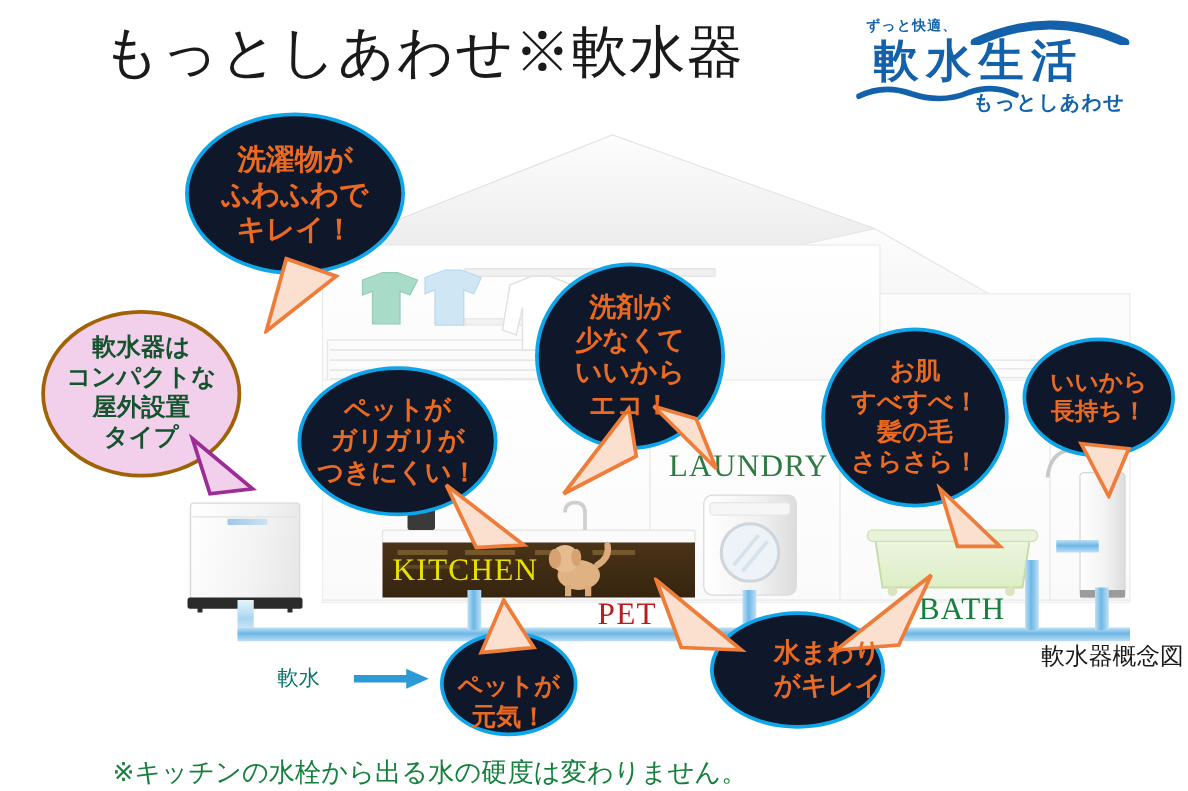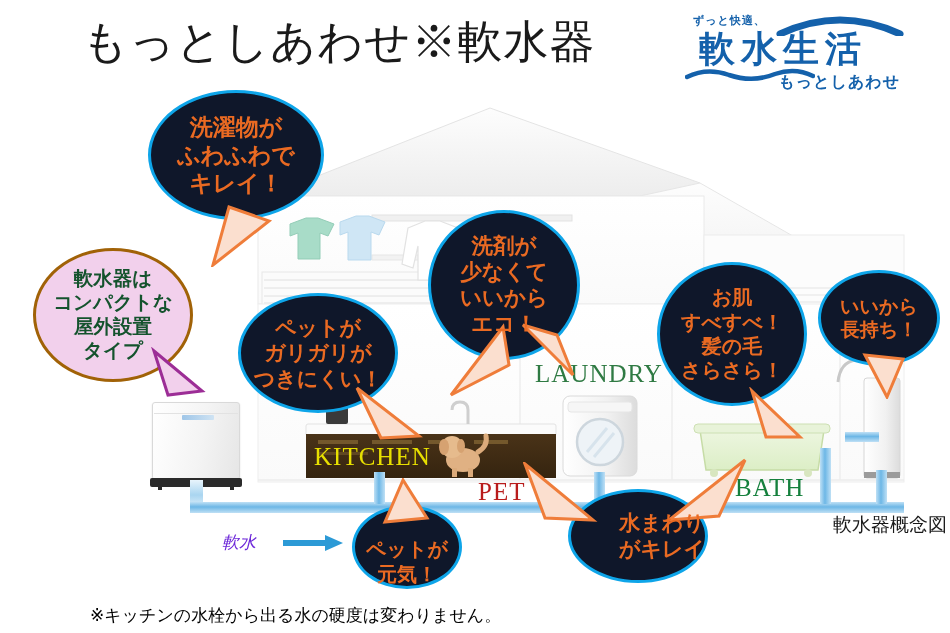--- a/index.html
+++ b/index.html
@@ -75,23 +75,22 @@
     position:absolute;width:11px;
     background:linear-gradient(90deg,#bfe0f5 0%,#6db7e6 45%,#bfe0f5 100%);
   }
   .pipe-soft{
     position:absolute;
     background:linear-gradient(180deg,#e8f4fc 0%,#a9d5f0 50%,#e8f4fc 100%);
   }
 
   
   #softwater-label{
-    position:absolute;left:222px;top:531px;font-size:17px;color:#6d28d9;
-    font-family:"Liberation Sans","DejaVu Sans",sans-serif;
-    font-style:italic;
+    position:absolute;left:222px;top:531px;font-size:17px;color:#0f766e;
+    font-family:"Liberation Sans","DejaVu Sans",sans-serif;
   }
   #softwater-arrow{position:absolute;left:283px;top:534px;}
 
   
   .bubble{
     position:absolute;box-sizing:border-box;
     display:flex;align-items:center;justify-content:center;text-align:center;
     font-weight:bold;line-height:1.22;letter-spacing:0px;
     font-family:"Liberation Sans","DejaVu Sans",sans-serif;
   }
@@ -109,21 +108,21 @@
   #bubble-softener{left:33px;top:248px;width:160px;height:134px;border-radius:50%;font-size:19.5px;}
   #bubble-pot{left:238px;top:293px;width:160px;height:120px;border-radius:50%;font-size:21px;}
   #bubble-eco{left:428px;top:210px;width:152px;height:150px;border-radius:50%;font-size:21.5px;}
   #bubble-skin{left:657px;top:262px;width:150px;height:144px;border-radius:50%;font-size:20px;}
   #bubble-heater{left:818px;top:270px;width:122px;height:96px;border-radius:50%;font-size:19px;}
   #bubble-pet{left:352px;top:505px;width:110px;height:84px;border-radius:50%;font-size:20px;align-items:flex-end;}
   #bubble-water{left:568px;top:489px;width:140px;height:94px;border-radius:50%;font-size:21px;justify-content:flex-end;}
 
   
   #footnote{
-    position:absolute;left:90px;top:604px;font-size:17px;color:#000000;
+    position:absolute;left:90px;top:604px;font-size:21px;color:#15803d;
     font-family:"Liberation Sans","DejaVu Sans",sans-serif;
   }
   #diagram-caption{
     position:absolute;left:833px;top:512px;font-size:19px;color:#1a1a1a;
     font-family:"Liberation Sans","DejaVu Sans",sans-serif;
   }
 </style>
 </head>
 <body>
 

